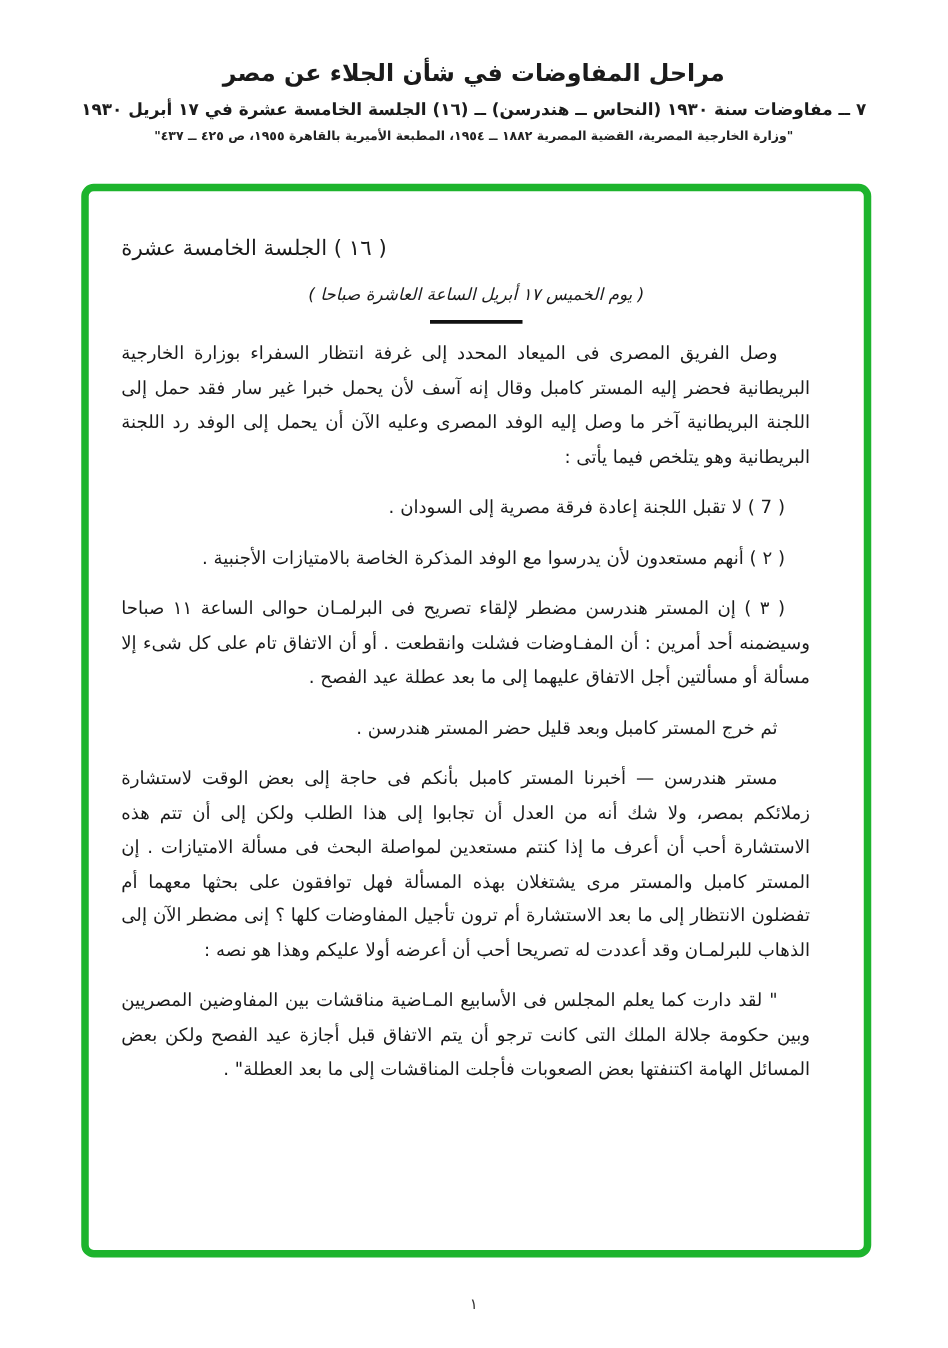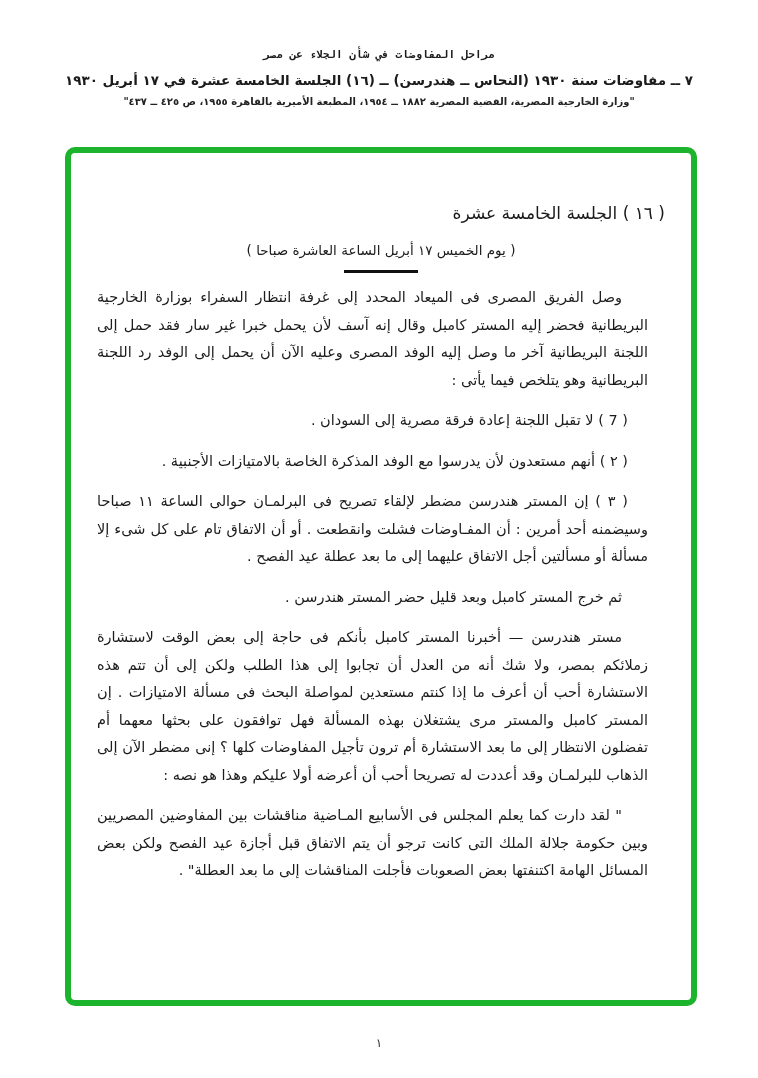--- a/index.html
+++ b/index.html
@@ -16,24 +16,23 @@
     direction: rtl;
     overflow: hidden;
   }
   
   .page-header {
     text-align: center;
     padding-top: 50px;
     line-height: 1;
   }
   .series-title {
-    font-size: 11px;
+    font-size: 19px;
     font-weight: bold;
     letter-spacing: 0.2px;
-    font-family: Liberation Mono, monospace;
   }
   .section-heading {
     font-size: 13.5px;
     font-weight: bold;
     margin-top: 13px;
   }
   .source-citation {
     font-size: 10px;
     font-weight: bold;
     margin-top: 9px;
@@ -44,29 +43,30 @@
     position: absolute;
     left: 65px; top: 147px;
     width: 632px; height: 859px;
     box-sizing: border-box;
     border: 6px solid #1db42d;
     border-radius: 10px;
     background: #ffffff;
     padding: 20px 26px 0 26px;
   }
   .session-title {
-    text-align: right;
+    text-align: left;
     font-size: 17px;
     font-weight: 500;
-    margin-top: 30px;
+    margin-top: 16px;
   }
   .session-datetime {
     text-align: center;
     font-size: 13.5px;
     margin-top: 19px;
+    font-style: italic;
   }
   .title-divider {
     width: 74px;
     border: 0;
     border-top: 3px solid #111;
     margin: 12px auto 11px auto;
   }
   
   .session-body {
     font-size: 14.5px;

